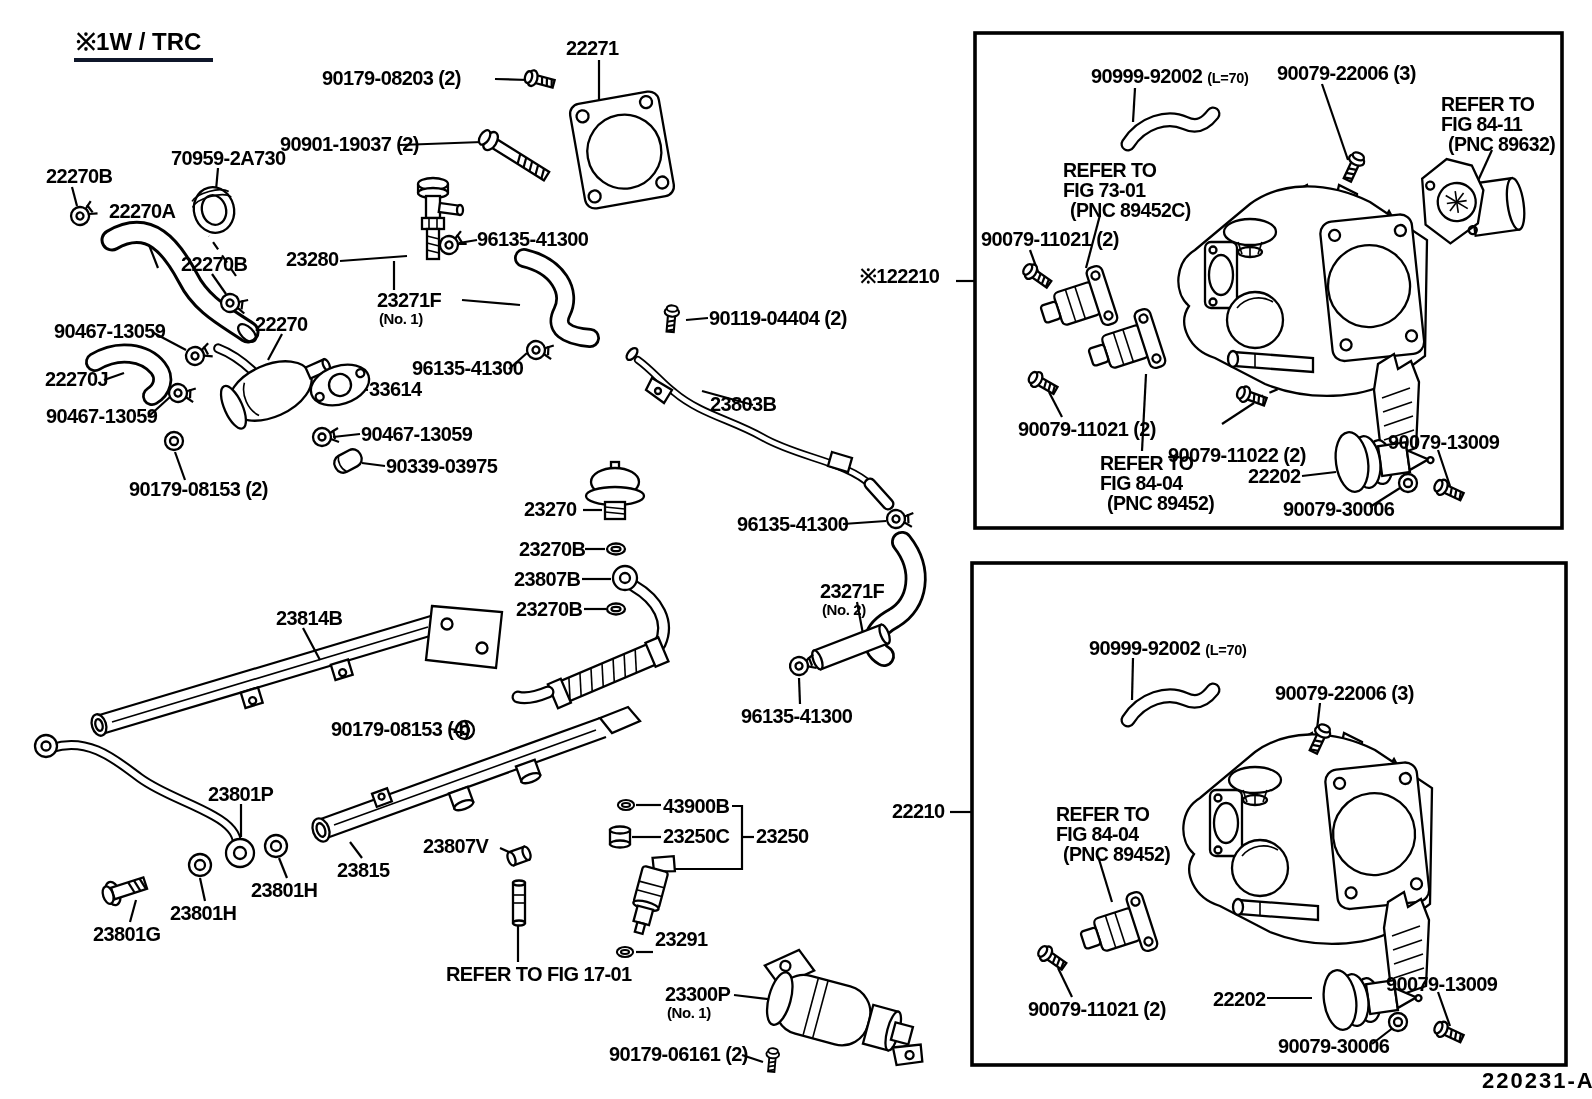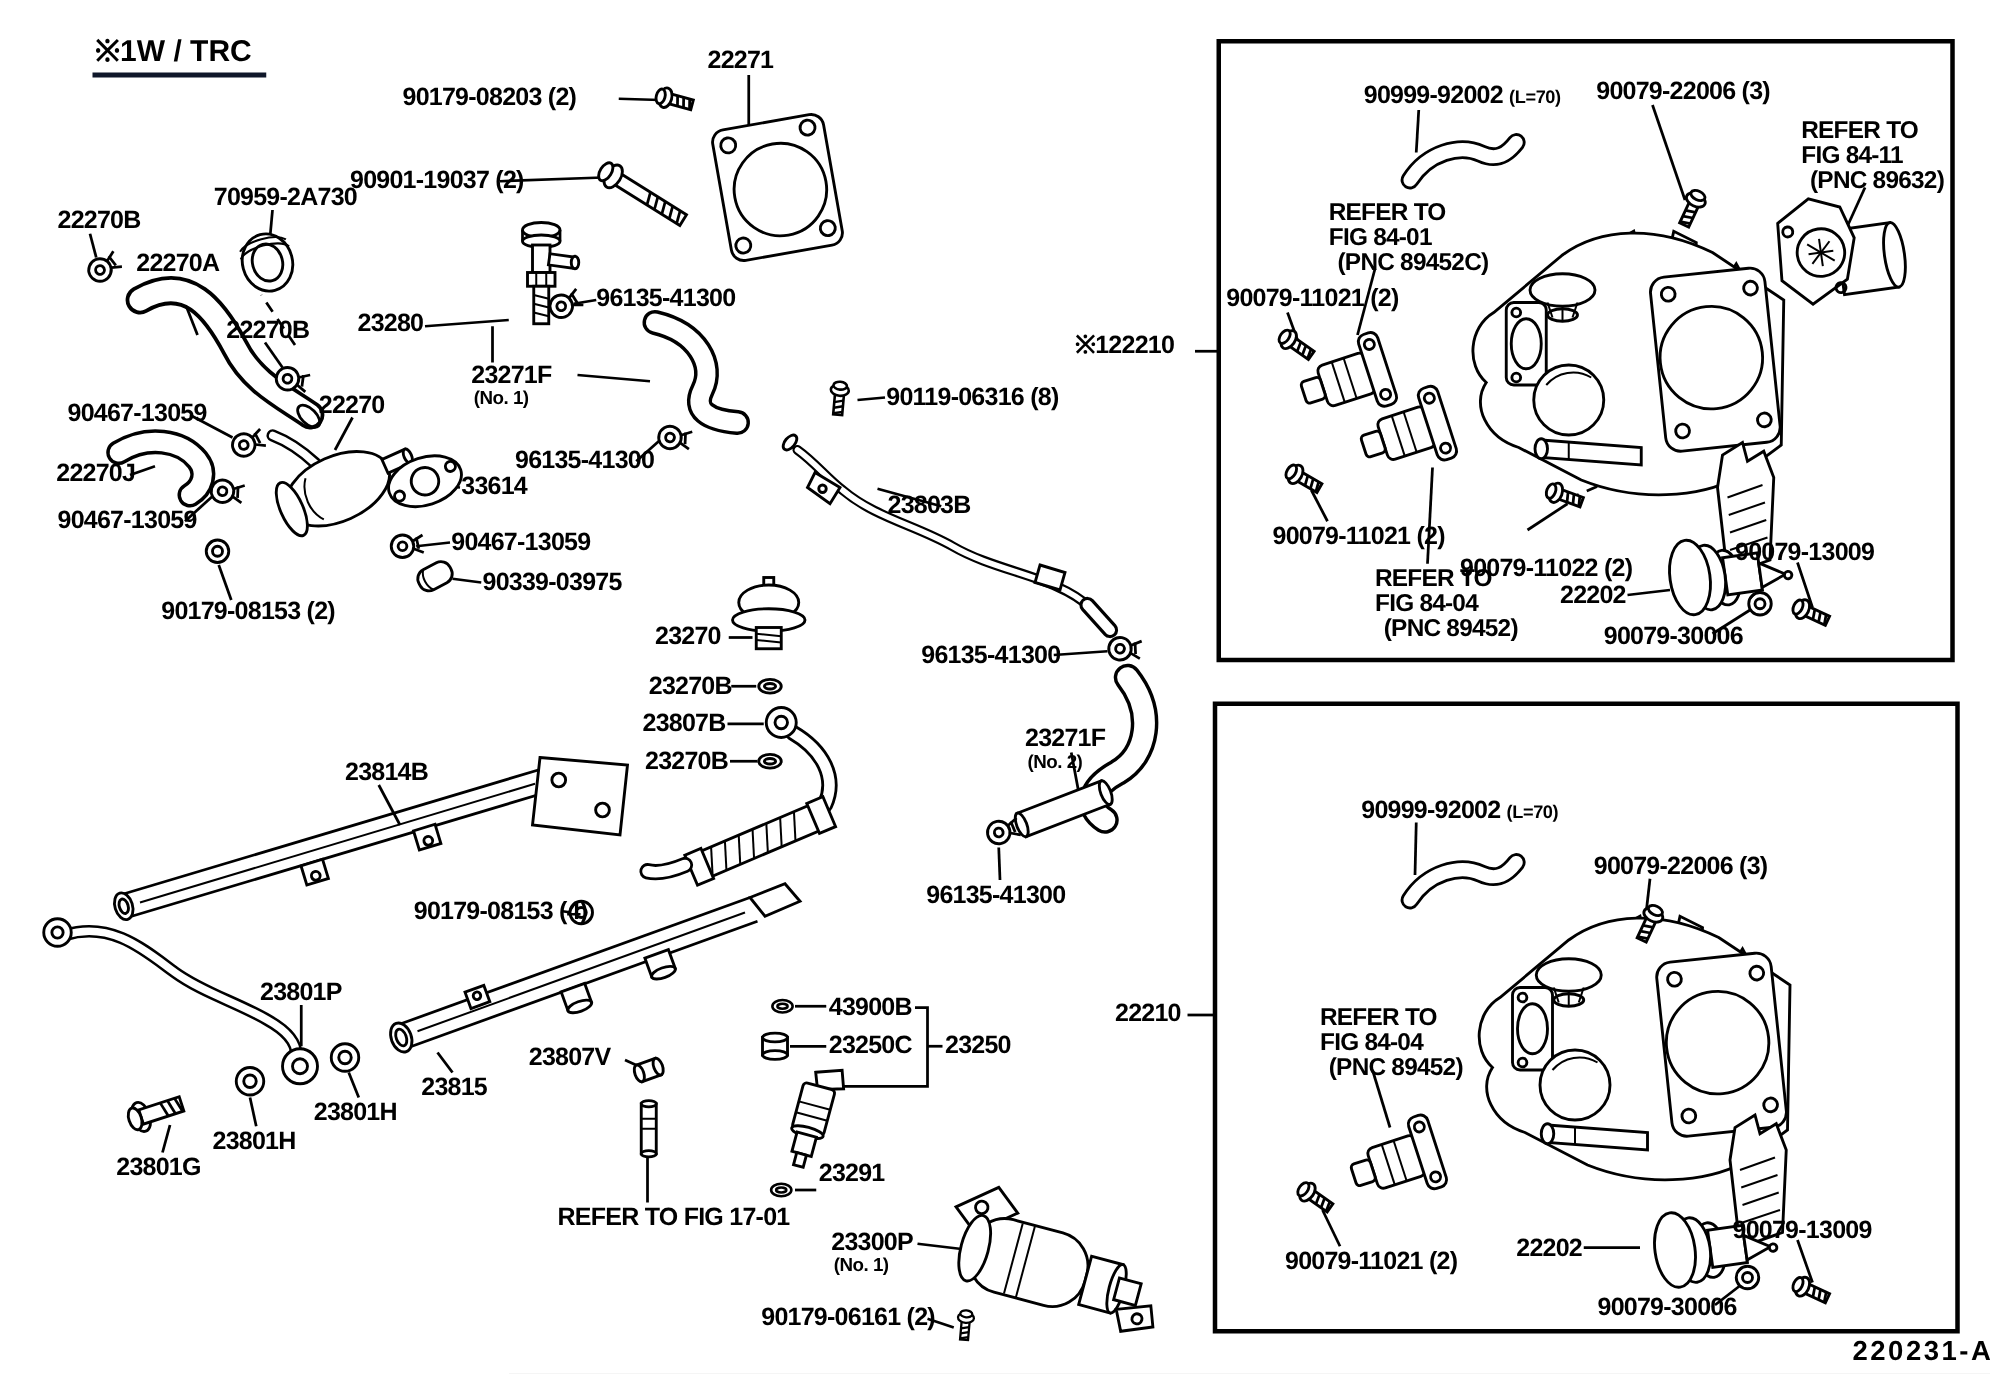--- a/index.html
+++ b/index.html
@@ -491,21 +491,21 @@
 </div>
 <div class="lbl" style="left:54px;top:321px">90467-13059</div>
 <div class="lbl" style="left:255px;top:314px">22270</div>
 <div class="lbl" style="left:45px;top:369px">22270J</div>
 <div class="lbl" style="left:46px;top:406px">90467-13059</div>
 <div class="lbl" style="left:369px;top:379px">33614</div>
 <div class="lbl" style="left:361px;top:424px">90467-13059</div>
 <div class="lbl" style="left:386px;top:456px">90339-03975</div>
 <div class="lbl" style="left:129px;top:479px">90179-08153 (2)</div>
 <div class="lbl" style="left:412px;top:358px">96135-41300</div>
-<div class="lbl" style="left:709px;top:308px">90119-06316 (8)</div>
+<div class="lbl" style="left:709px;top:308px">90119-04404 (2)</div>
 <div class="lbl" style="left:710px;top:394px">23803B</div>
 <div class="lbl" style="left:737px;top:514px">96135-41300</div>
 <div class="lbl" style="left:524px;top:499px">23270</div>
 <div class="lbl" style="left:519px;top:539px">23270B</div>
 <div class="lbl" style="left:514px;top:569px">23807B</div>
 <div class="lbl" style="left:516px;top:599px">23270B</div>
 <div class="lbl" style="left:276px;top:608px">23814B</div>
 <div class="lbl" style="left:820px;top:581px">
   <span>23271F</span>
   <span class="sub">(No. 2)</span>
@@ -536,21 +536,21 @@
   <span class="suffix">(L=70)</span>
 </div>
 <div class="lbl" style="left:1277px;top:63px">90079-22006 (3)</div>
 <div class="lbl ref" style="left:1441px;top:94px">
   <span>REFER TO</span>
   <span>FIG 84-11</span>
   <span class="l3">(PNC 89632)</span>
 </div>
 <div class="lbl ref" style="left:1063px;top:160px">
   <span>REFER TO</span>
-  <span>FIG 84-01</span>
+  <span>FIG 73-01</span>
   <span class="l3">(PNC 89452C)</span>
 </div>
 <div class="lbl" style="left:981px;top:229px">90079-11021 (2)</div>
 <div class="lbl" style="left:1018px;top:419px">90079-11021 (2)</div>
 <div class="lbl" style="left:1168px;top:445px">90079-11022 (2)</div>
 <div class="lbl ref" style="left:1100px;top:453px">
   <span>REFER TO</span>
   <span>FIG 84-04</span>
   <span class="l3">(PNC 89452)</span>
 </div>

